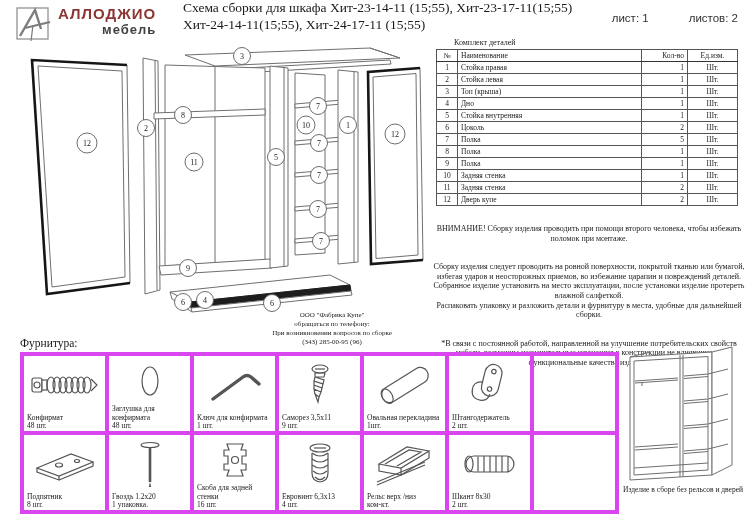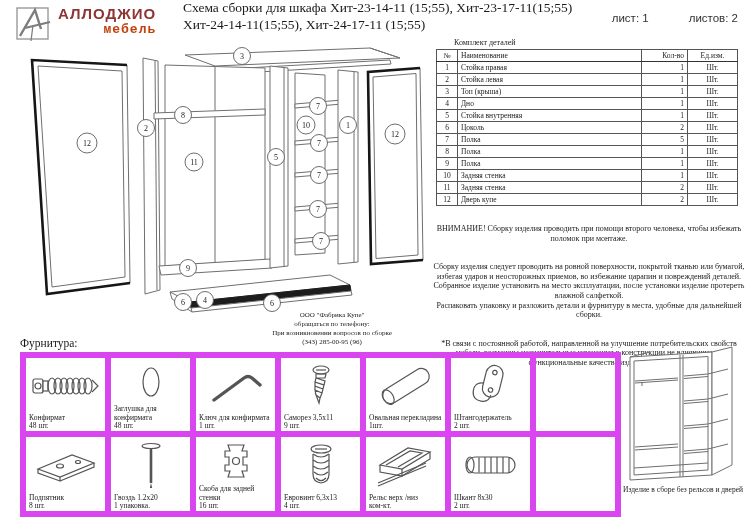--- a/index.html
+++ b/index.html
@@ -4,21 +4,21 @@
 <style>
   * { margin:0; padding:0; box-sizing:border-box; }
   html,body { width:748px; height:527px; background:#fff; overflow:hidden; }
   body { font-family:"Liberation Serif", serif; color:#1a1a1a; position:relative; }
   .abs { position:absolute; }
 
   
   .logo { left:14px; top:5px; display:flex; gap:6px; align-items:flex-start; }
   .logo-text { font-family:"Liberation Sans", sans-serif; font-weight:bold; text-align:right; }
   .logo-line1 { font-size:15px; letter-spacing:1px; color:#8e3434; }
-  .logo-line2 { font-size:13px; color:#c2410c; letter-spacing:1px;font-family:Liberation Mono, monospace; }
+  .logo-line2 { font-size:13px; color:#404040; letter-spacing:1px; }
   .title { left:183px; top:0; width:400px; font-size:13.5px; line-height:1.25; }
   .sheet-info { right:10px; top:12px; font-family:"Liberation Sans", sans-serif; font-size:11.5px; color:#333; display:flex; gap:40px; }
 
   
   .parts { left:436px; top:38px; width:302px; }
   .parts-caption { font-size:8px; padding-left:18px; margin-bottom:2px; }
   table.parts-table { border-collapse:collapse; width:100%; font-size:7.5px; }
   table.parts-table th, table.parts-table td { border:1px solid #555; padding:1px 3px; height:11.6px; font-weight:normal; }
   table.parts-table th { border-bottom:1.5px solid #333; }
   .col-num { width:21px; text-align:center; }
@@ -30,21 +30,21 @@
   .notes { left:431px; top:224px; width:316px; font-size:8px; line-height:1.2;text-align:center; }
   .notes p { margin-bottom:0; }
   .notes .gap { margin-top:19px; }
 
   
   .manufacturer { left:237px; top:311px; width:190px; text-align:center; font-size:7px; line-height:1.3; color:#222; }
 
   
   .hw-title { left:20px; top:337px; font-size:11.5px; }
   .hw-grid { left:20px; top:352px; border-collapse:collapse; }
-  .hw-grid td { border:6px solid #d946ef; width:85px; height:79px; vertical-align:bottom; padding:0 3px; }
+  .hw-grid td { border:4px solid #d946ef; width:85px; height:79px; vertical-align:bottom; padding:0 3px; }
   .hw-cell { display:flex; flex-direction:column; height:100%; }
   .hw-icon { flex:1; display:flex; align-items:center; justify-content:center; }
   .hw-label { font-size:7.5px; line-height:1.15; min-height:17px; }
 
   
   .diagram { left:16px; top:47px; }
   .assembled { left:620px; top:341px; width:126px; text-align:center; }
   .assembled-caption { font-size:7.5px; margin-top:2px; }
 
   svg { display:block; }

